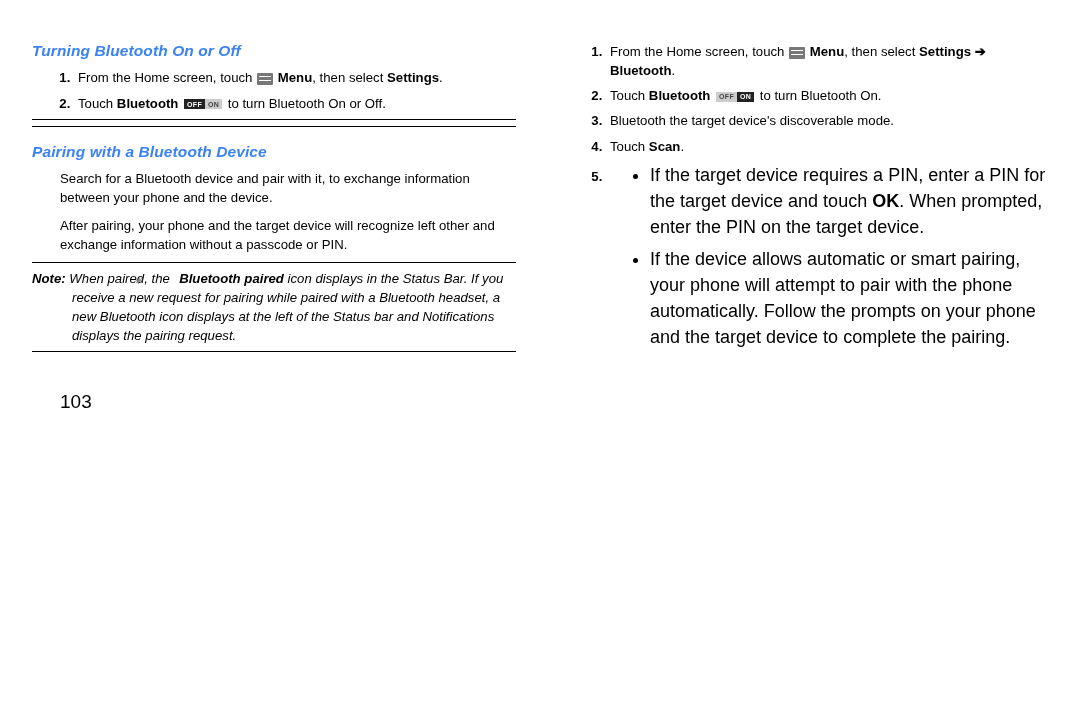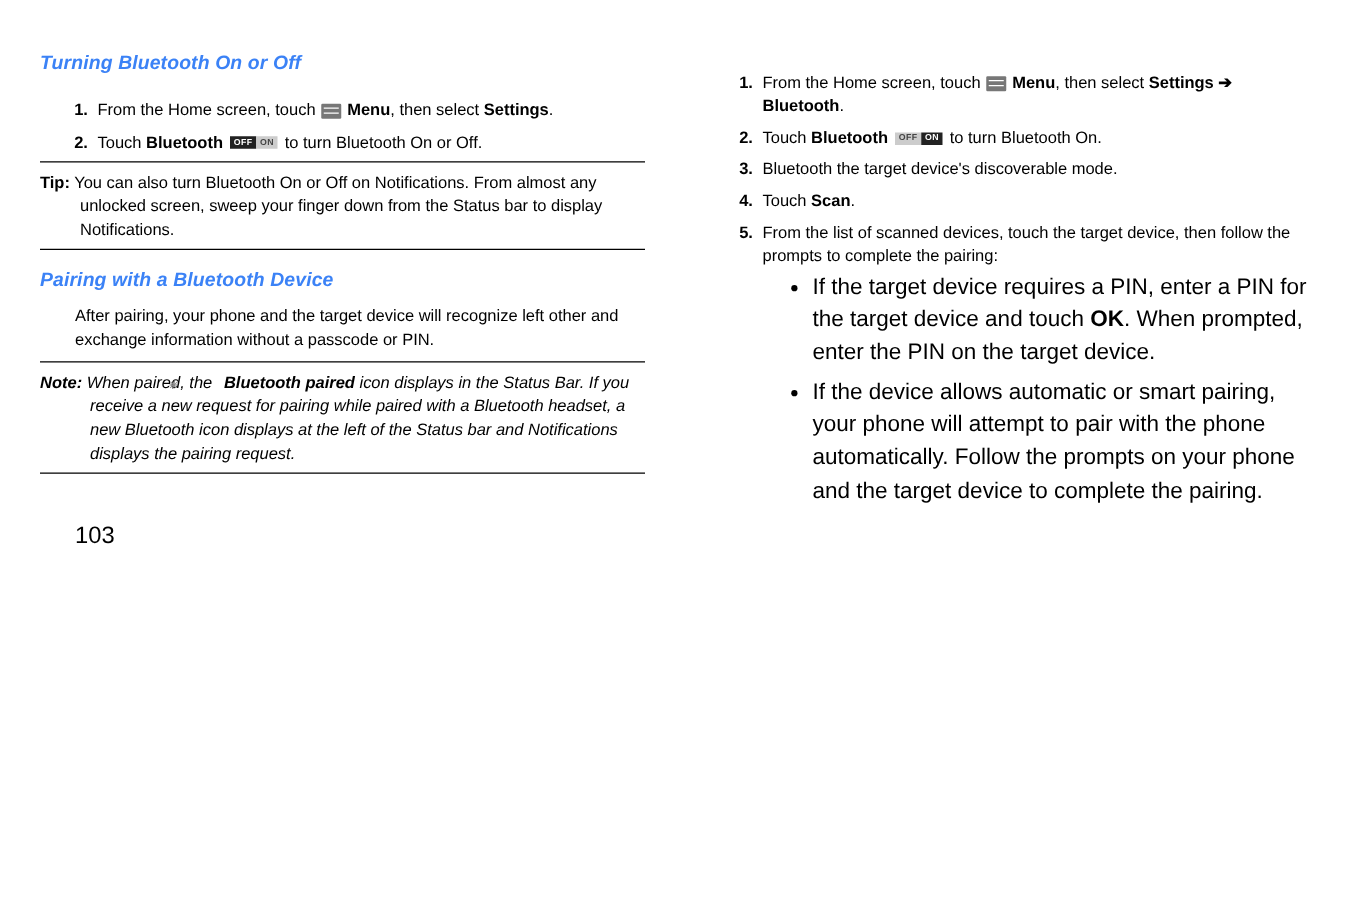--- a/index.html
+++ b/index.html
@@ -26,21 +26,21 @@
     color: #3b82f6;
     font-weight: bold;
     font-style: italic;
     font-size: 15.5px;
     margin: 0 0 6px 0;
     letter-spacing: 0.1px;
   }
   ol.steps {
     list-style: decimal;
     padding-left: 42px;
-    margin: 16px 0 6px 0;
+    margin: 2px 0 6px 0;
   }
   ol.steps > li {
     padding-left: 4px;
     margin-bottom: 6px;
   }
   ol.steps > li::marker {
     font-weight: bold;
   }
   .para {
     margin: 0 0 8px 28px;
@@ -145,27 +145,25 @@
         <span>From the Home screen, touch </span><span class="icon-menu"></span><span class="bold"> Menu</span><span>, then select </span><span class="bold">Settings</span><span>.</span>
       </li>
       <li>
         <span>Touch </span><span class="bold">Bluetooth</span>
         <span class="icon-toggle"><span class="tg-off">OFF</span><span class="tg-on">ON</span></span>
         <span> to turn Bluetooth On or Off.</span>
       </li>
     </ol>
 
     <hr class="hr">
-    <div class="note-block">
-      <span class="tip-text"><span class="bold">Tip:</span><span> You can also turn Bluetooth On or Off on Notifications. From almost any unlocked screen, sweep your finger down from the Status bar to display Notifications.</span></span>
-    </div>
     <hr class="hr">
 
     <div class="section-title" style="margin-top:14px">Pairing with a Bluetooth Device</div>
 
+    <p class="para">Search for a Bluetooth device and pair with it, to exchange information between your phone and the device.</p>
     <p class="para">After pairing, your phone and the target device will recognize left other and exchange information without a passcode or PIN.</p>
 
     <hr class="hr">
     <div class="note-block">
       <span class="note-text"><span class="bold">Note:</span><span> When paired, the </span><span class="icon-bt">⁕</span><span class="bold"> Bluetooth paired</span><span> icon displays in the Status Bar. If you receive a new request for pairing while paired with a Bluetooth headset, a new Bluetooth icon displays at the left of the Status bar and Notifications displays the pairing request.</span></span>
     </div>
     <hr class="hr">
 
     <div class="page-num">103</div>
   </div>
@@ -178,21 +176,20 @@
       <li>
         <span>Touch </span><span class="bold">Bluetooth</span>
         <span class="icon-toggle on"><span class="tg-off">OFF</span><span class="tg-on">ON</span></span>
         <span> to turn Bluetooth On.</span>
       </li>
       <li>Bluetooth the target device's discoverable mode.</li>
       <li>
         <span>Touch </span><span class="bold">Scan</span><span>.</span>
       </li>
       <li>
-        <span>From the list of scanned devices, touch the target device, then follow the prompts to complete the pairing:</span>
         <ul class="sub">
           <li><span>If the target device requires a PIN, enter a PIN for the target device and touch </span><span class="bold">OK</span><span>. When prompted, enter the PIN on the target device.</span></li>
           <li>If the device allows automatic or smart pairing, your phone will attempt to pair with the phone automatically. Follow the prompts on your phone and the target device to complete the pairing.</li>
         </ul>
       </li>
     </ol>
   </div>
 
 </div>
 

